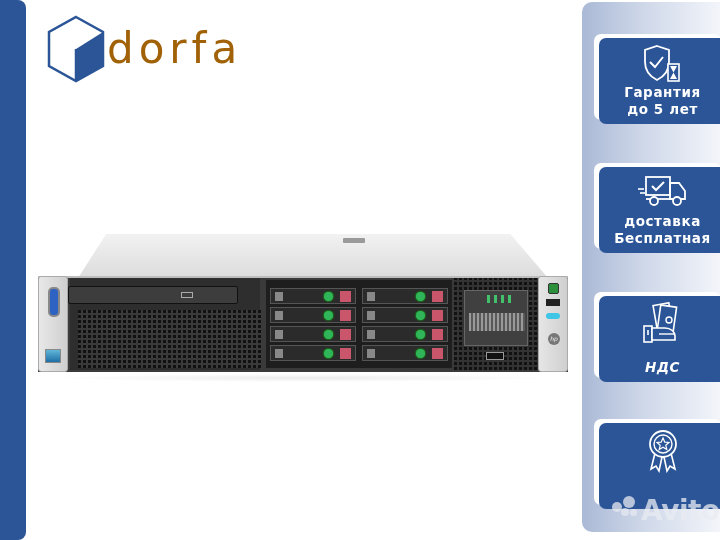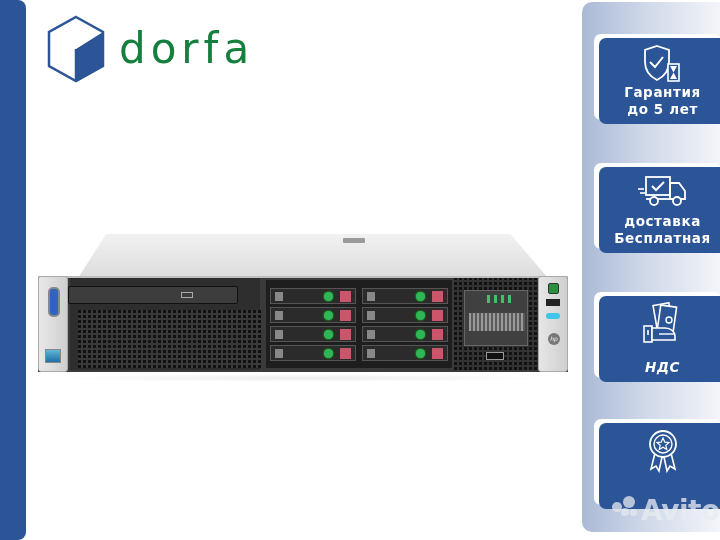--- a/index.html
+++ b/index.html
@@ -7,22 +7,22 @@
   body { position: relative; font-family: "DejaVu Sans", sans-serif; }
 
   .left-bar {
     position: absolute; left: 0; top: 0; width: 26px; height: 540px;
     background: #2b5597; border-radius: 0 8px 8px 0;
   }
 
   .logo { position: absolute; left: 45px; top: 14px; display: flex; align-items: center; }
   .logo svg { width: 62px; height: 70px; }
   .logo-text {
-    margin-left: 12px; font-family: "DejaVu Sans", sans-serif; font-weight: 400;
-    font-size: 42px; letter-spacing: 5px; color: #15803d; line-height: 1;
+    font-family: "DejaVu Sans", sans-serif; font-weight: 400;
+    font-size: 42px; letter-spacing: 5px; color: #a16207; line-height: 1;
   }
 
   .right-panel {
     position: absolute; left: 582px; top: 2px; width: 138px; height: 530px;
     border-radius: 10px 0 0 10px;
     background: linear-gradient(90deg, #aab9d6 0%, #cfd8e9 45%, #f3f5fa 100%);
   }
 
   .card {
     position: absolute; left: 599px; width: 127px; height: 86px;

